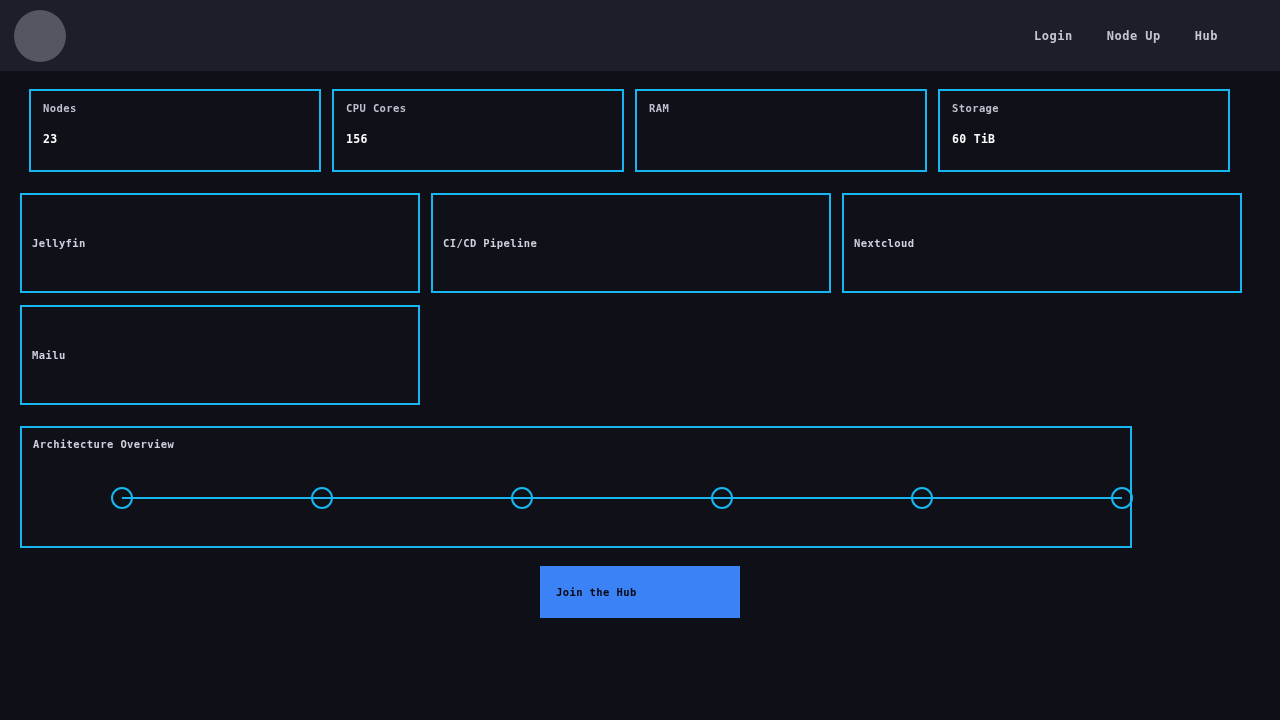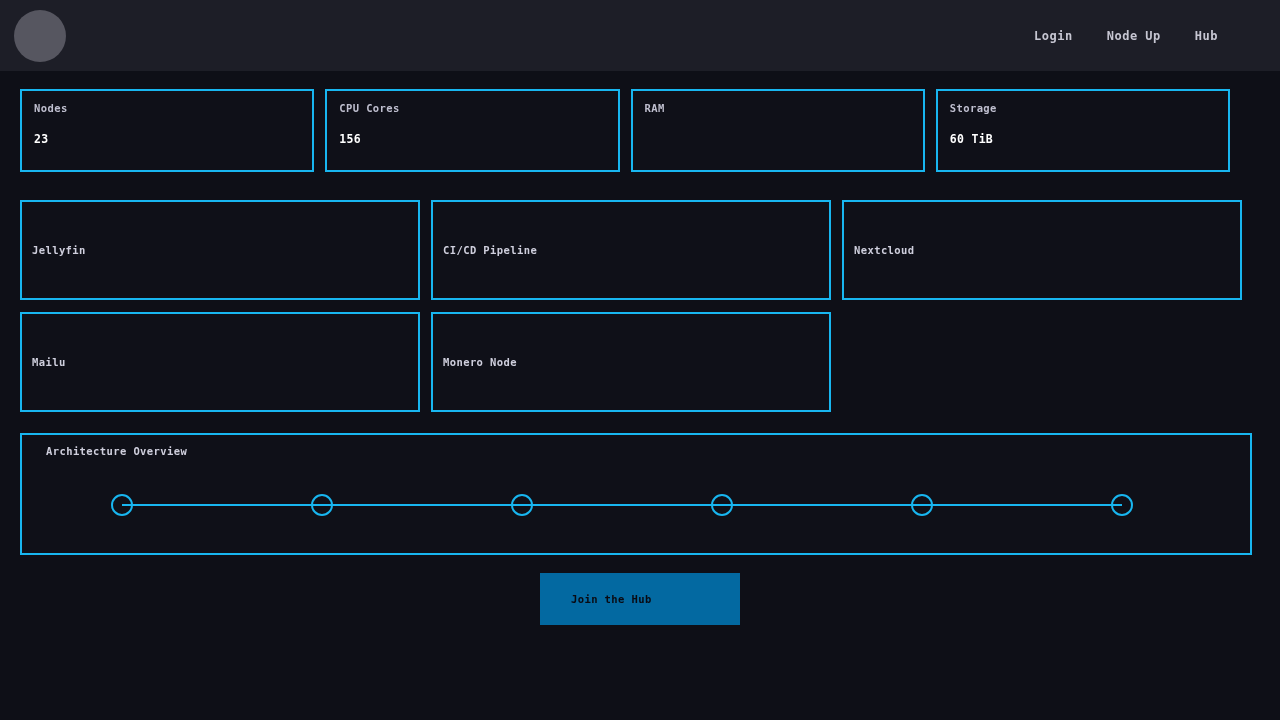--- a/index.html
+++ b/index.html
@@ -58,20 +58,21 @@
   .panel {
     border: 2px solid #18b6f0;
     background: #0f1018;
   }
 
   
   .stats-row {
     display: flex;
     gap: 11px;
     padding: 18px 50px 0 20px;
+    margin-left: 9px;
   }
 
   .stat-card {
     flex: 1 1 0;
     height: 83px;
     padding: 11px 12px 0 12px;
   }
 
   .stat-label {
     font-size: 10.5px;
@@ -87,43 +88,42 @@
     letter-spacing: 0.3px;
     color: #ffffff;
   }
 
   
   .services-grid {
     display: grid;
     grid-template-columns: 400px 400px 400px;
     gap: 12px 11px;
     padding: 21px 0 0 20px;
-    margin-top: 7px;
   }
 
   .service-card {
     height: 100px;
     display: flex;
     align-items: center;
     padding: 0 10px;
   }
 
   .service-name {
     font-size: 10.5px;
     font-weight: bold;
     letter-spacing: 0.4px;
     color: #cfcfdd;
   }
 
   
   .architecture {
     margin: 21px 0 0 20px;
-    width: 1232px;
+    width: 1112px;
     height: 122px;
-    padding: 10px 0 0 24px;
+    padding: 10px 0 0 11px;
     position: relative;
   }
 
   .architecture-title {
     font-size: 10.5px;
     font-weight: bold;
     letter-spacing: 0.4px;
     color: #cfcfdd;
   }
 
@@ -138,25 +138,25 @@
   
   .cta-wrap {
     display: flex;
     justify-content: center;
     padding-top: 18px;
   }
 
   .cta-button {
     width: 200px;
     height: 52px;
-    background: #0369a1;
+    background: #3b82f6;
     border: none;
     display: flex;
     align-items: center;
-    padding-left: 31px;
+    padding-left: 16px;
     cursor: pointer;
     font-family: "DejaVu Sans Mono", "Liberation Mono", monospace;
     font-size: 10.5px;
     font-weight: bold;
     letter-spacing: 0.4px;
     color: #0a0a12;
   }
 </style>
 </head>
 <body>
@@ -205,23 +205,20 @@
   </div>
 
   <div class="panel service-card">
     <span class="service-name">Nextcloud</span>
   </div>
 
   <div class="panel service-card">
     <span class="service-name">Mailu</span>
   </div>
 
-  <div class="panel service-card">
-    <span class="service-name">Monero Node</span>
-  </div>
 
 
 </section>
 
 <section class="panel architecture">
   <div class="architecture-title">Architecture Overview</div>
   <svg class="arch-diagram" id="arch-diagram" viewBox="0 0 1236 118" preserveAspectRatio="none">
       <line x1="100" y1="70" x2="1100" y2="70" stroke="#18b6f0" stroke-width="2"></line>
       <circle cx="100" cy="70" r="10" fill="none" stroke="#18b6f0" stroke-width="2"></circle>
       <circle cx="300" cy="70" r="10" fill="none" stroke="#18b6f0" stroke-width="2"></circle>

